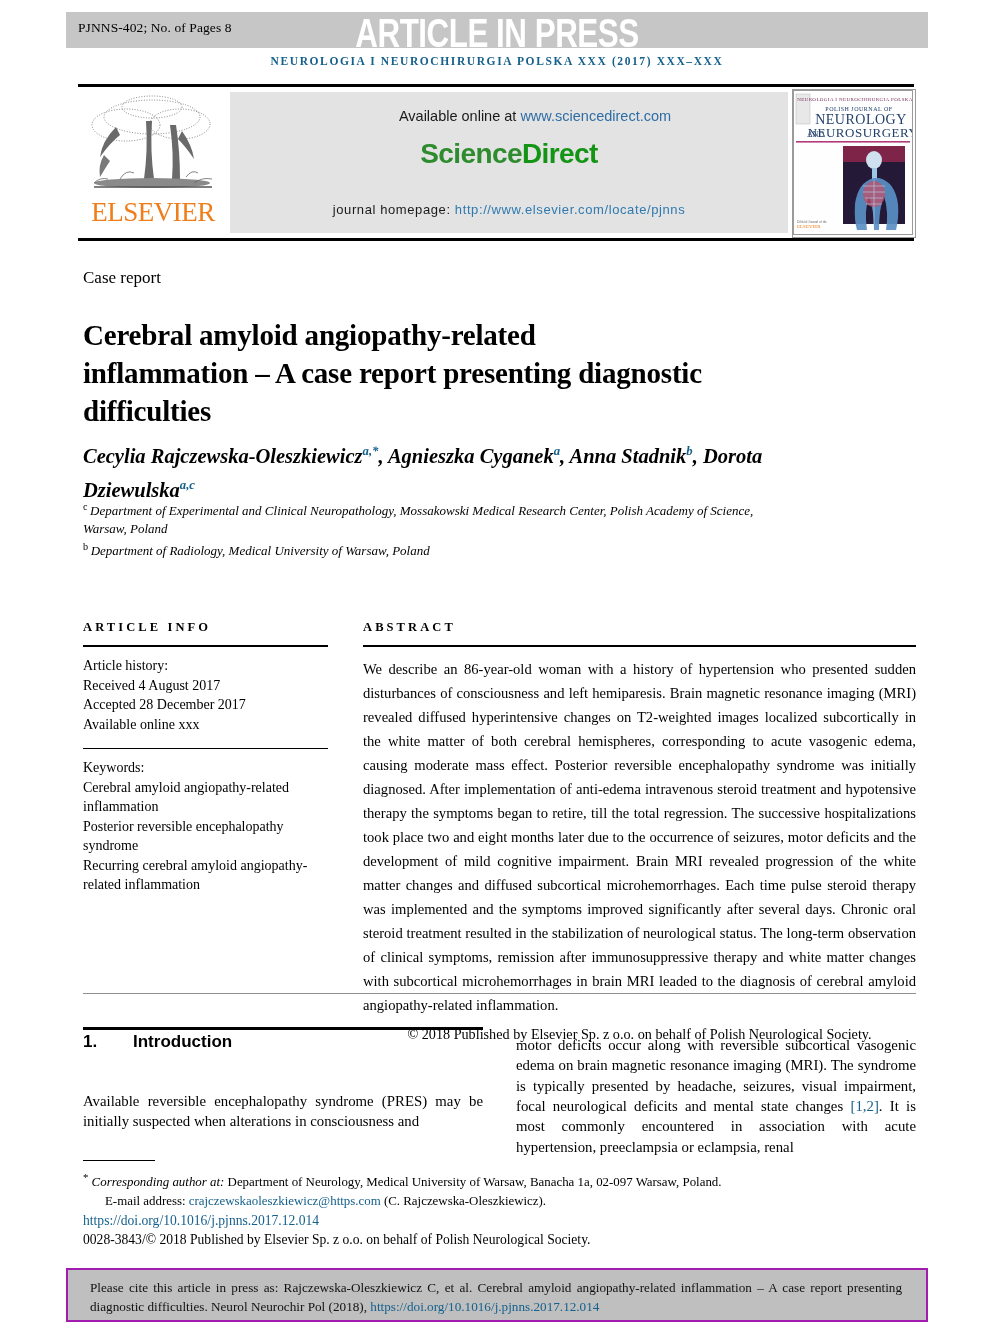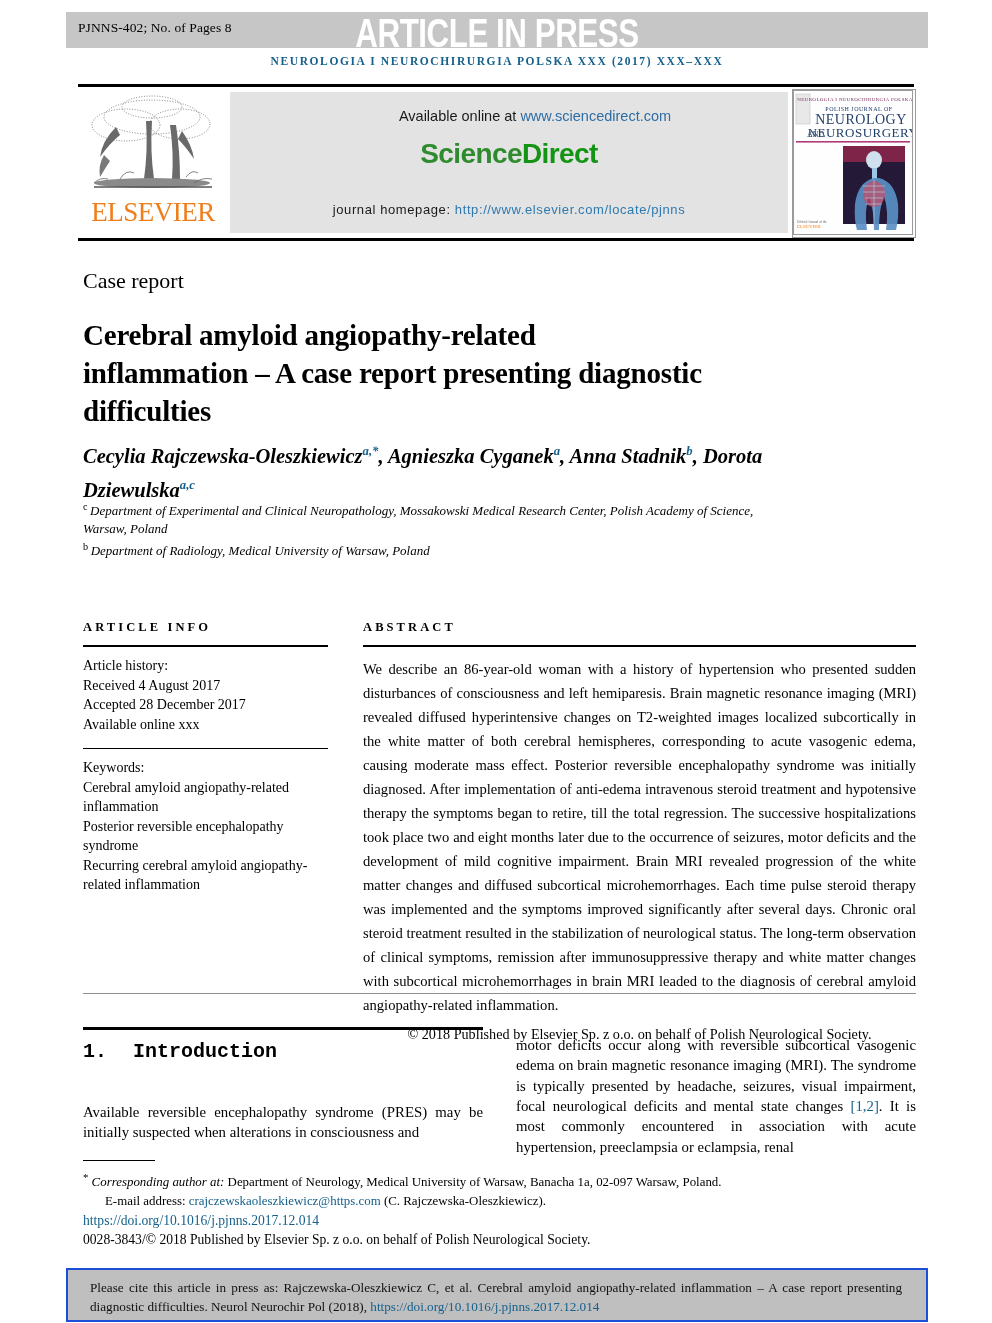--- a/index.html
+++ b/index.html
@@ -176,21 +176,21 @@
     background: #fdfdfd;
     overflow: hidden;
   }
 
   
   .case-report {
     position: absolute;
     left: 83px;
     top: 268px;
     font-family: "Liberation Serif", serif;
-    font-size: 22px;
+    font-size: 17px;
     color: #000;
   }
   .title {
     position: absolute;
     left: 83px;
     top: 297px;
     width: 620px;
     font-family: "Liberation Serif", serif;
     font-weight: bold;
     font-size: 29px;
@@ -307,24 +307,24 @@
     left: 516px;
     top: 1020px;
     width: 400px;
   }
   .h1-rule {
     width: 400px;
     height: 3px;
     background: #000;
   }
   .h1 {
-    font-family: Liberation Mono, monospace;
-    font-weight: bold;
-    font-size: 20px;
-    padding-top: 10px;
+    font-family: Liberation Sans, sans-serif;
+    font-weight: bold;
+    font-size: 17px;
+    padding-top: 2px;
     color: #000;
   }
   .h1 .num { display: inline-block; width: 50px; }
   .body-p {
     font-family: "Liberation Serif", serif;
     font-size: 14.8px;
     line-height: 20.4px;
     text-align: justify;
     color: #000;
   }
@@ -368,21 +368,21 @@
   }
 
   
   .cite-box {
     position: absolute;
     left: 66px;
     top: 1268px;
     width: 858px;
     height: 50px;
     background: #bfbfbf;
-    border: 2px solid #1d4ed8;
+    border: 2px solid #a21caf;
   }
   .cite-text {
     position: absolute;
     left: 22px;
     top: 8px;
     width: 812px;
     font-family: "Liberation Serif", serif;
     font-size: 13.2px;
     line-height: 19px;
     text-align: justify;

